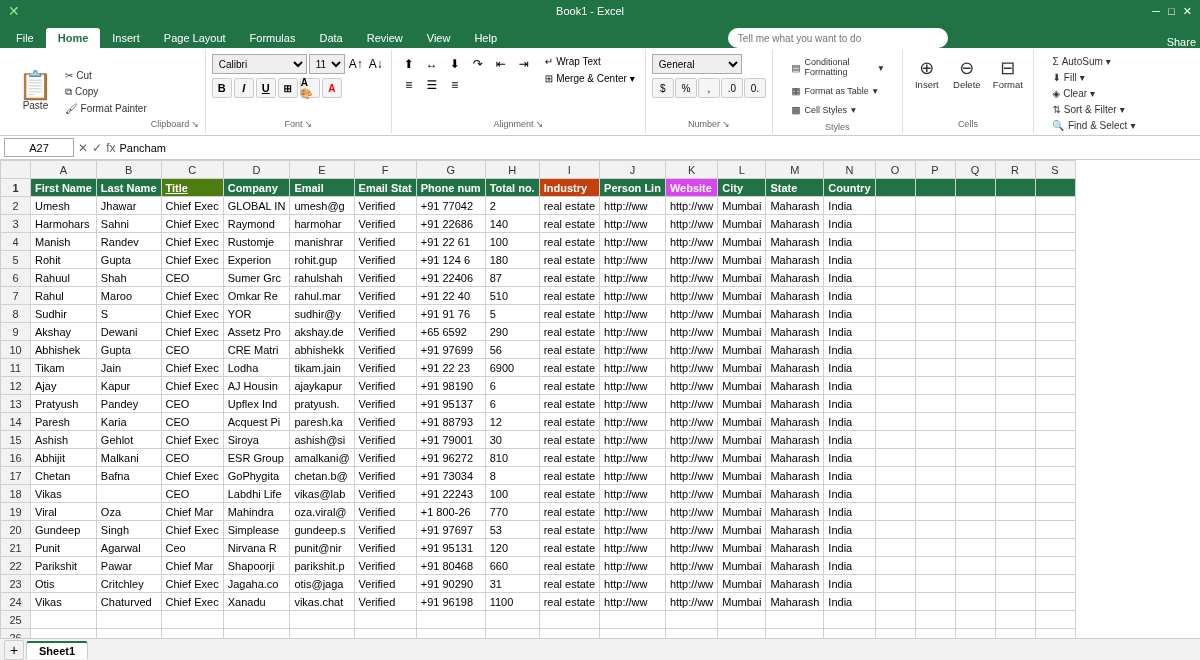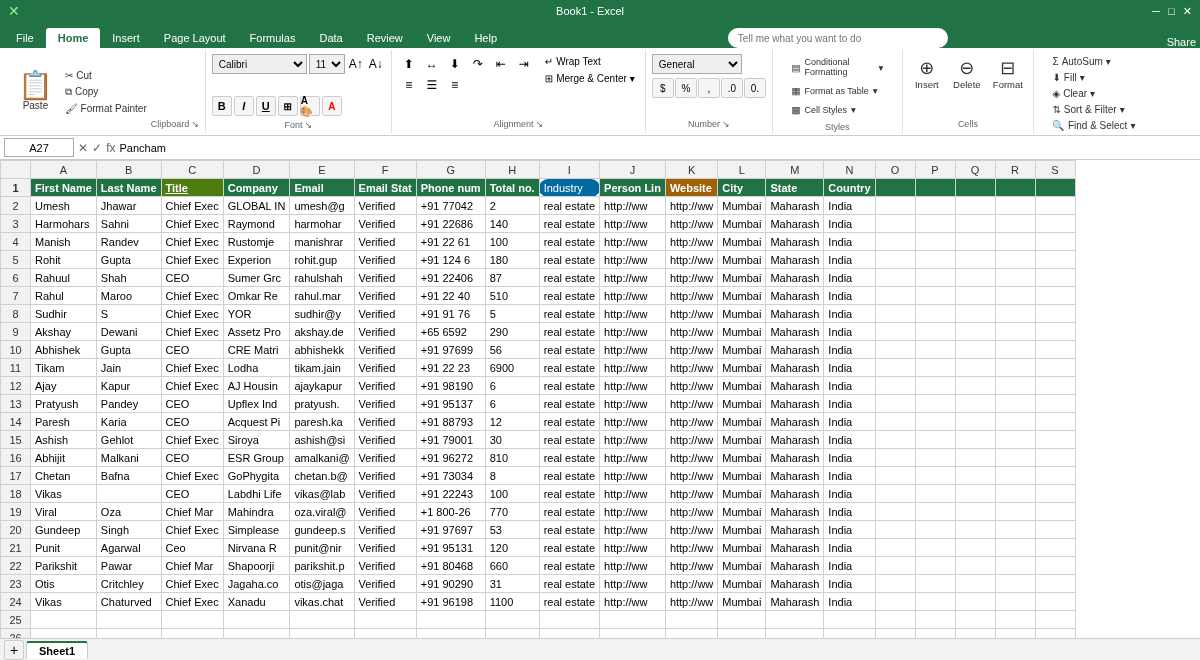--- a/index.html
+++ b/index.html
@@ -349,21 +349,21 @@
         <span>Format Painter</span>
       </div>
     </div>
     <div class="ribbon-group-label">
       <span>Clipboard</span>
       <span style="cursor:pointer;">↘</span>
     </div>
   </div>
 
   <div class="ribbon-group" style="min-width:140px;">
-    <div class="ribbon-group-content" style="flex-direction:column;gap:20px;">
+    <div class="ribbon-group-content" style="flex-direction:column;gap:2px;">
       <div class="font-controls-row">
         <select class="font-select">
           <option>Calibri</option>
         </select>
         <select class="font-size-select">
           <option>11</option>
         </select>
         <span style="cursor:pointer;font-size:12px;padding:0 2px;">A↑</span>
         <span style="cursor:pointer;font-size:12px;padding:0 2px;">A↓</span>
       </div>
@@ -563,23 +563,23 @@
     <tr>
           <td class="row-num">1</td>
           <td style="font-weight: bold; background: rgb(33, 115, 70); color: white;">First Name</td>
           <td style="font-weight: bold; background: rgb(33, 115, 70); color: white; margin-top: 40px;">Last Name</td>
           <td style="font-weight: bold; background: #4d7c0f; color: white; text-decoration: underline;">Title</td>
           <td style="font-weight: bold; background: rgb(33, 115, 70); color: white;">Company</td>
           <td style="font-weight: bold; background: rgb(33, 115, 70); color: white;">Email</td>
           <td style="font-weight: bold; background: rgb(33, 115, 70); color: white;">Email Stat</td>
           <td style="font-weight: bold; background: rgb(33, 115, 70); color: white;">Phone num</td>
           <td style="font-weight: bold; background: rgb(33, 115, 70); color: white;">Total no.</td>
-          <td style="font-weight: normal; background: #0369a1; color: white; border-radius: 9px;">Industry</td>
+          <td style="font-weight: bold; background: #c2410c; color: white;">Industry</td>
           <td style="font-weight: bold; background: rgb(33, 115, 70); color: white;">Person Lin</td>
-          <td style="font-weight: bold; background: #a16207; color: white;">Website</td>
+          <td style="font-weight: bold; background: #d946ef; color: white;">Website</td>
           <td style="font-weight: bold; background: rgb(33, 115, 70); color: white;">City</td>
           <td style="font-weight: bold; background: rgb(33, 115, 70); color: white;">State</td>
           <td style="font-weight: bold; background: rgb(33, 115, 70); color: white;">Country</td>
           <td style="background: rgb(33, 115, 70);"></td>
           <td style="background: rgb(33, 115, 70);"></td>
           <td style="background: rgb(33, 115, 70);"></td>
           <td style="background: rgb(33, 115, 70);"></td>
           <td style="background: rgb(33, 115, 70);"></td>
         </tr>
         <tr>

